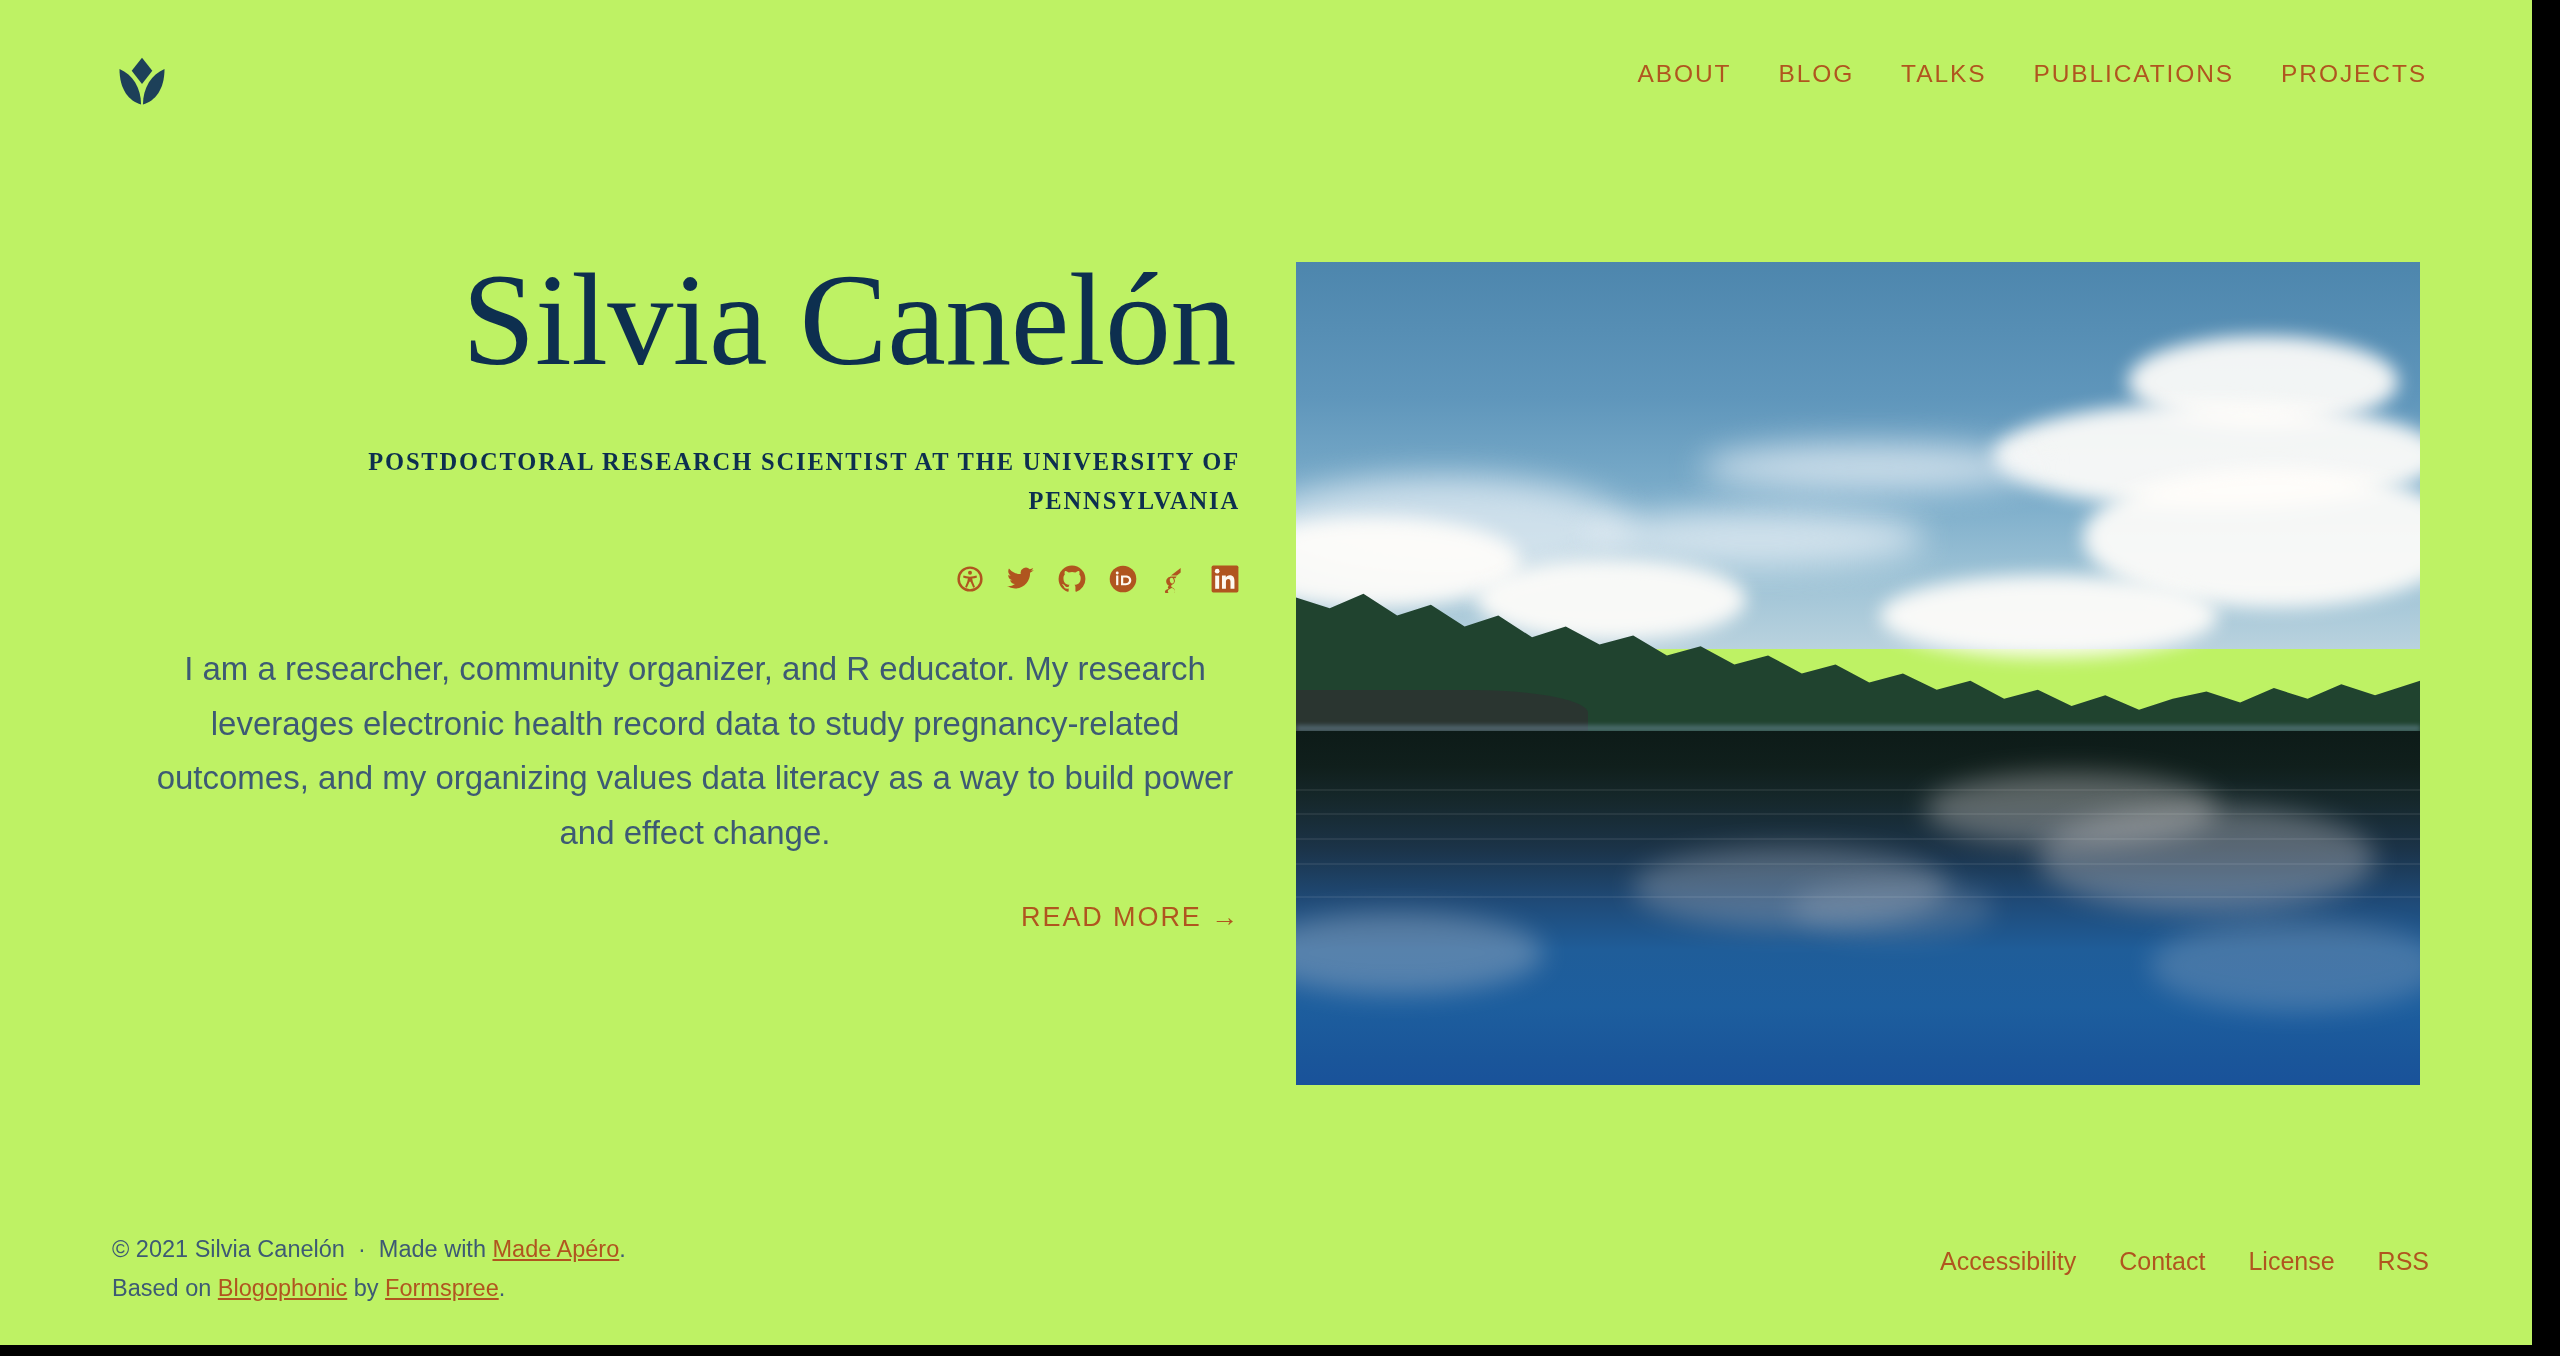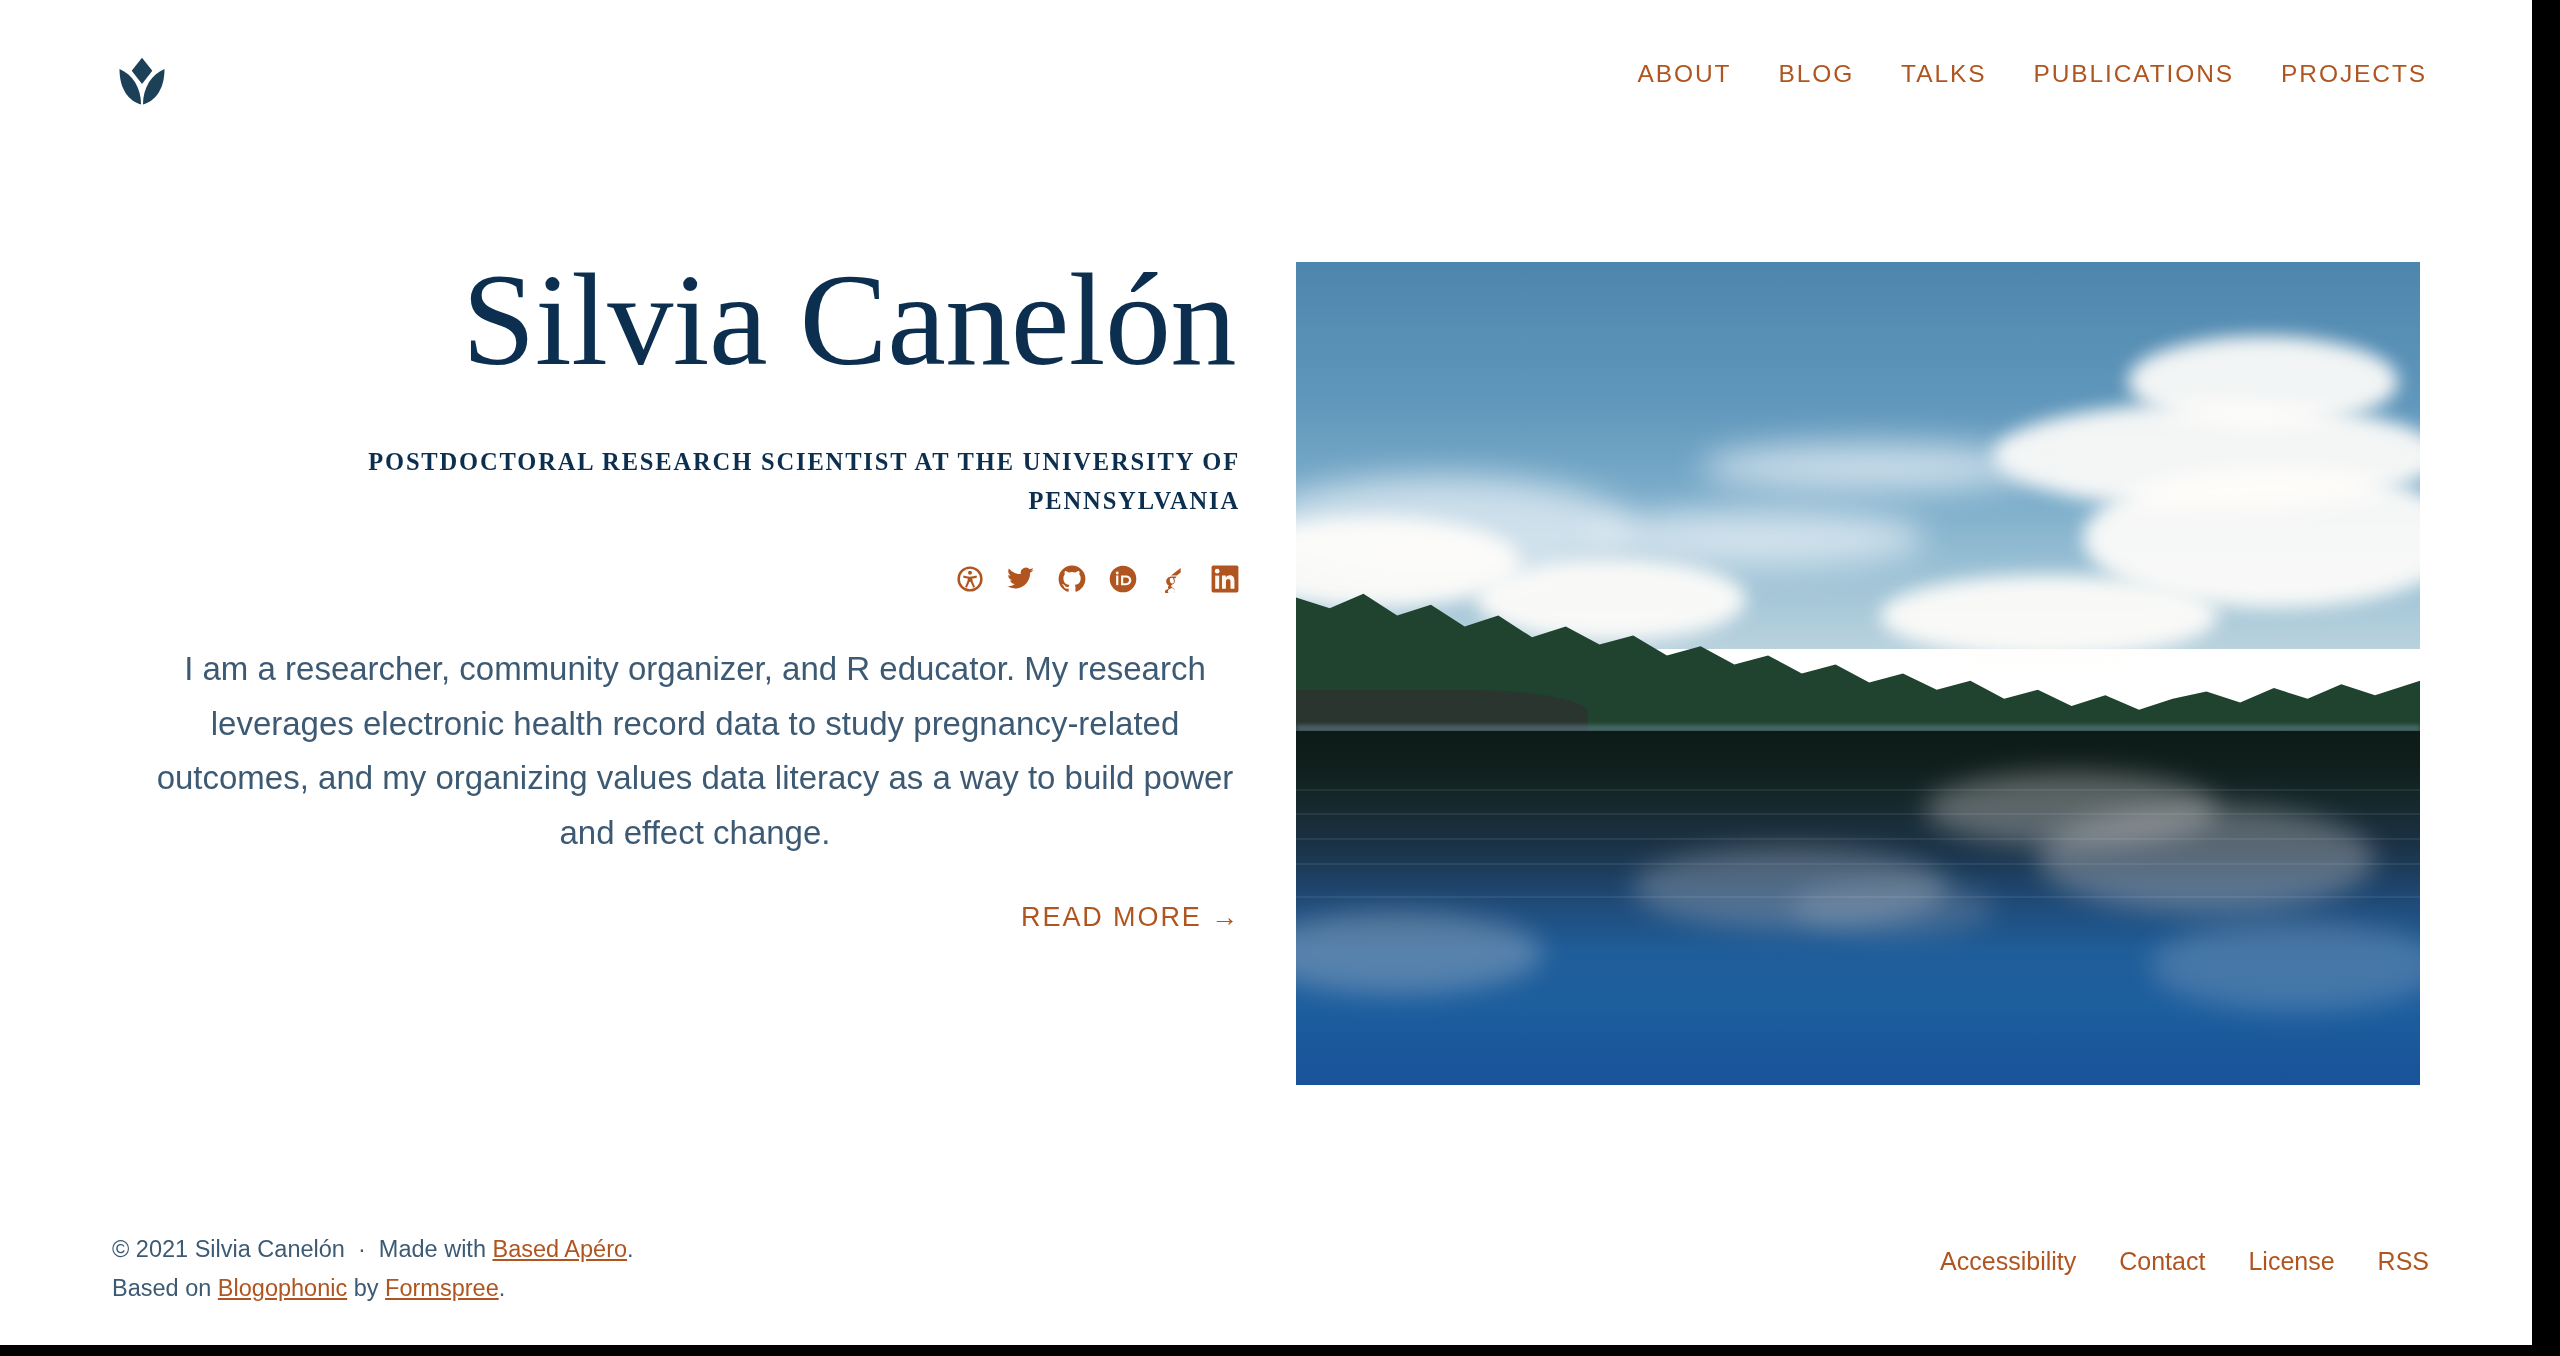--- a/index.html
+++ b/index.html
@@ -5,21 +5,21 @@
   * { margin:0; padding:0; box-sizing:border-box; }
   html, body {
     width:2560px; height:1356px;
     background:#000;
     font-family:"Liberation Sans", sans-serif;
     overflow:hidden;
   }
   #page {
     position:absolute; left:0; top:0;
     width:2532px; height:1345px;
-    background:#ffffff;
+    background:#bef264;
     overflow:hidden;
   }
 
   
   #site-header {
     position:absolute; left:0; top:0; width:2532px; height:165px;
   }
   #logo-link {
     position:absolute; left:112px; top:52px;
     width:60px; height:60px;
@@ -278,21 +278,21 @@
       <div class="ripple" style="top:67%;"></div>
       <div class="ripple" style="top:70%;"></div>
       <div class="ripple" style="top:73%;"></div>
       <div class="ripple" style="top:77%;"></div>
     </div>
   </section>
 
   <footer id="site-footer">
     <div id="footer-left">
       <div>
-        <span>© 2021 Silvia Canelón</span><span class="sep">  ·  </span><span>Made with </span><a href="#">Based Apéro</a><span>.</span>
+        <span>© 2021 Silvia Canelón</span><span class="sep">  ·  </span><span>Made with </span><a href="#">Made Apéro</a><span>.</span>
       </div>
       <div>
         <span>Based on </span><a href="#">Blogophonic</a><span> by </span><a href="#">Formspree</a><span>.</span>
       </div>
     </div>
     <nav id="footer-right">
       <a class="footer-link" href="#">Accessibility</a>
       <a class="footer-link" href="#">Contact</a>
       <a class="footer-link" href="#">License</a>
       <a class="footer-link" href="#">RSS</a>

